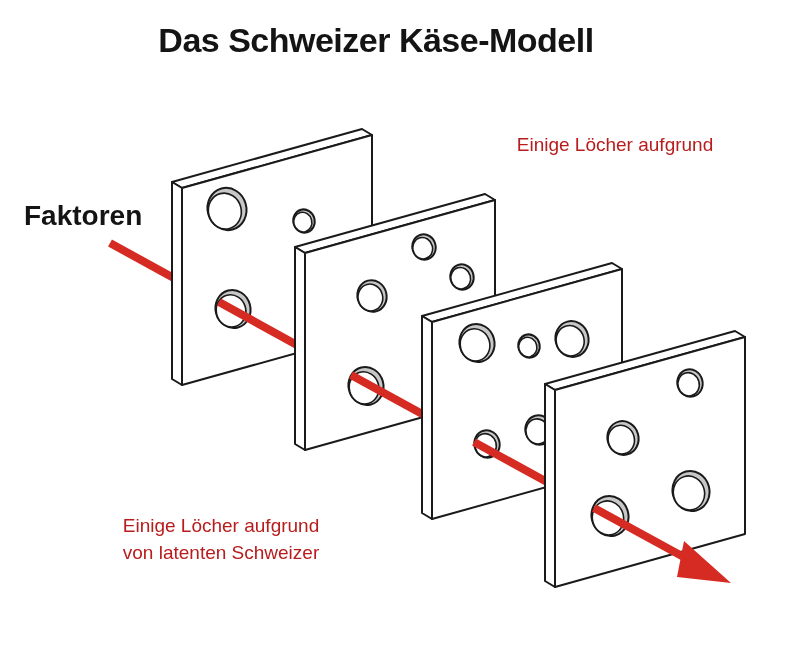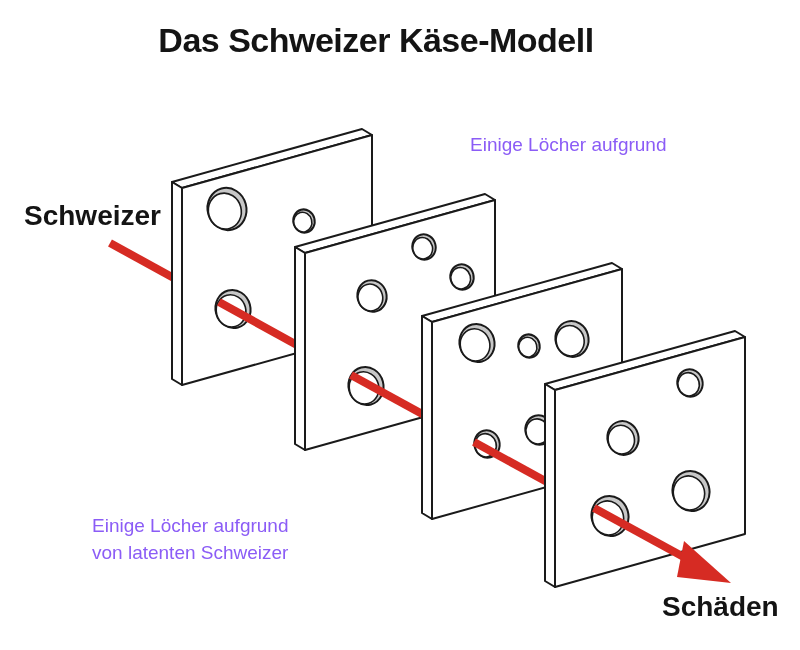--- a/index.html
+++ b/index.html
@@ -10,22 +10,22 @@
     position:absolute;top:21px;left:0;width:752px;
     text-align:center;font-size:34px;font-weight:700;
     color:#141414;letter-spacing:-0.5px;white-space:nowrap;
   }
   .big-label{
     position:absolute;font-size:28px;font-weight:700;color:#141414;white-space:nowrap;
   }
   .hazard-label{left:24px;top:200px;}
   .damage-label{left:662px;top:591px;}
   .annot{
-    position:absolute;font-size:19px;line-height:27px;color:#8b5cf6;
-    text-align:left;font-weight:400;
+    position:absolute;font-size:19px;line-height:27px;color:#b91c1c;
+    text-align:center;font-weight:400;
   }
   .annot-active{left:470px;top:131px;width:290px;}
   .annot-latent{left:92px;top:512px;width:258px;}
 </style>
 </head>
 <body>
 
 <div class="stage">
   <svg width="800" height="650" viewBox="0 0 800 650">
       <line x1="110" y1="243" x2="181" y2="282" stroke="#d62b23" stroke-width="8"></line>
@@ -115,22 +115,21 @@
           <ellipse cx="610" cy="516" rx="18.43" ry="20.14" fill="#c7c7c7" stroke="#1a1a1a" stroke-width="2"></ellipse>
           <ellipse cx="607.53" cy="517.33" rx="15.579999999999998" ry="17.1" fill="#ffffff" stroke="#1a1a1a" stroke-width="1.6"></ellipse>
         </g>
       </g>
       <line x1="594" y1="508" x2="702" y2="567" stroke="#d62b23" stroke-width="8"></line>
       <polygon points="684,541 731,583 677,577" fill="#d62b23"></polygon>
     </svg>
 
   <div class="fig-title">Das Schweizer Käse-Modell</div>
 
-  <div class="big-label hazard-label">Schweizer</div>
-  <div class="big-label damage-label">Schäden</div>
+  <div class="big-label hazard-label">Faktoren</div>
 
   <div class="annot annot-active">
     <div class="annot-line">Einige Löcher aufgrund</div>
   </div>
 
   <div class="annot annot-latent">
     <div class="annot-line">Einige Löcher aufgrund</div>
     <div class="annot-line">von latenten Schweizer</div>
   </div>
 </div>

